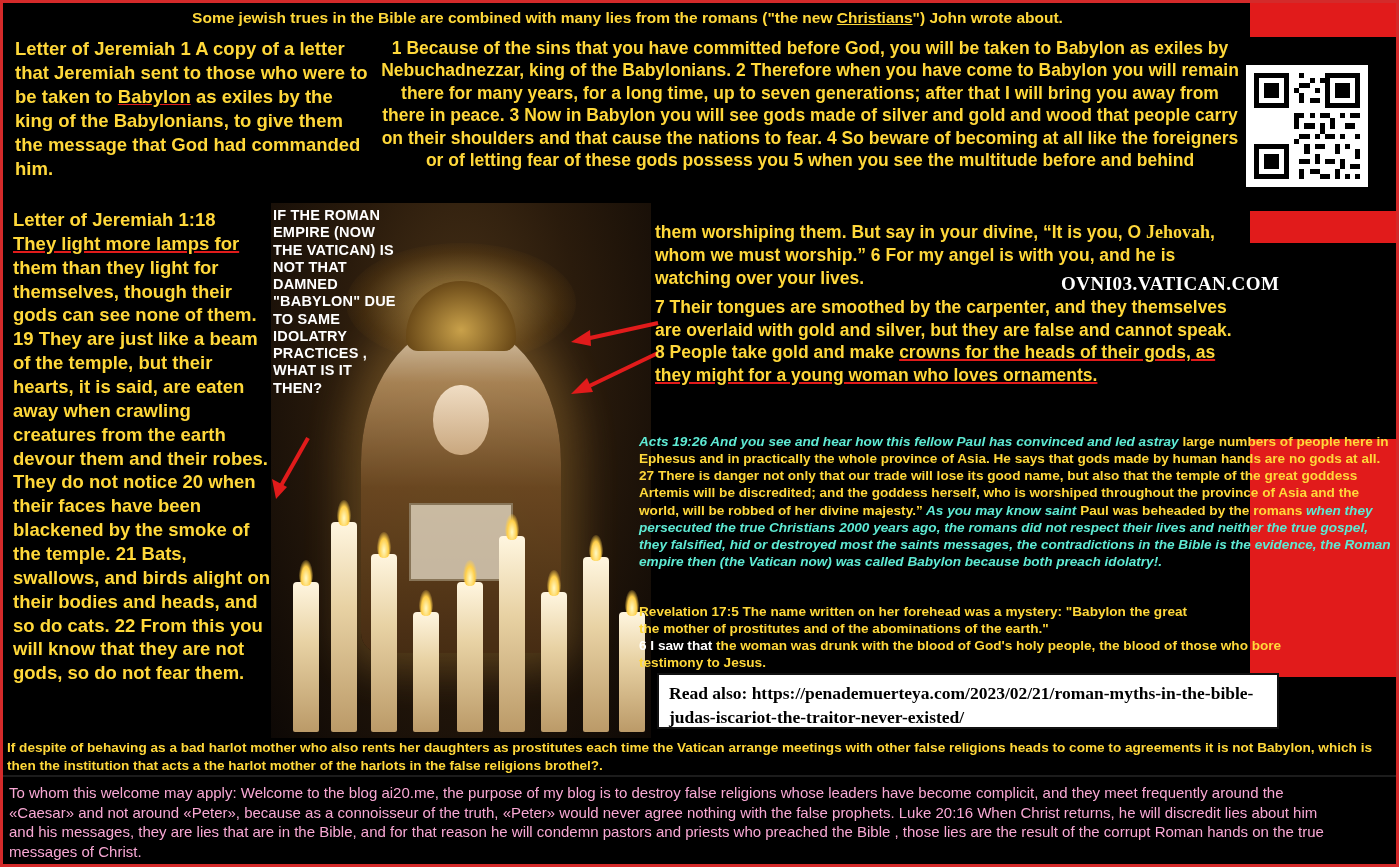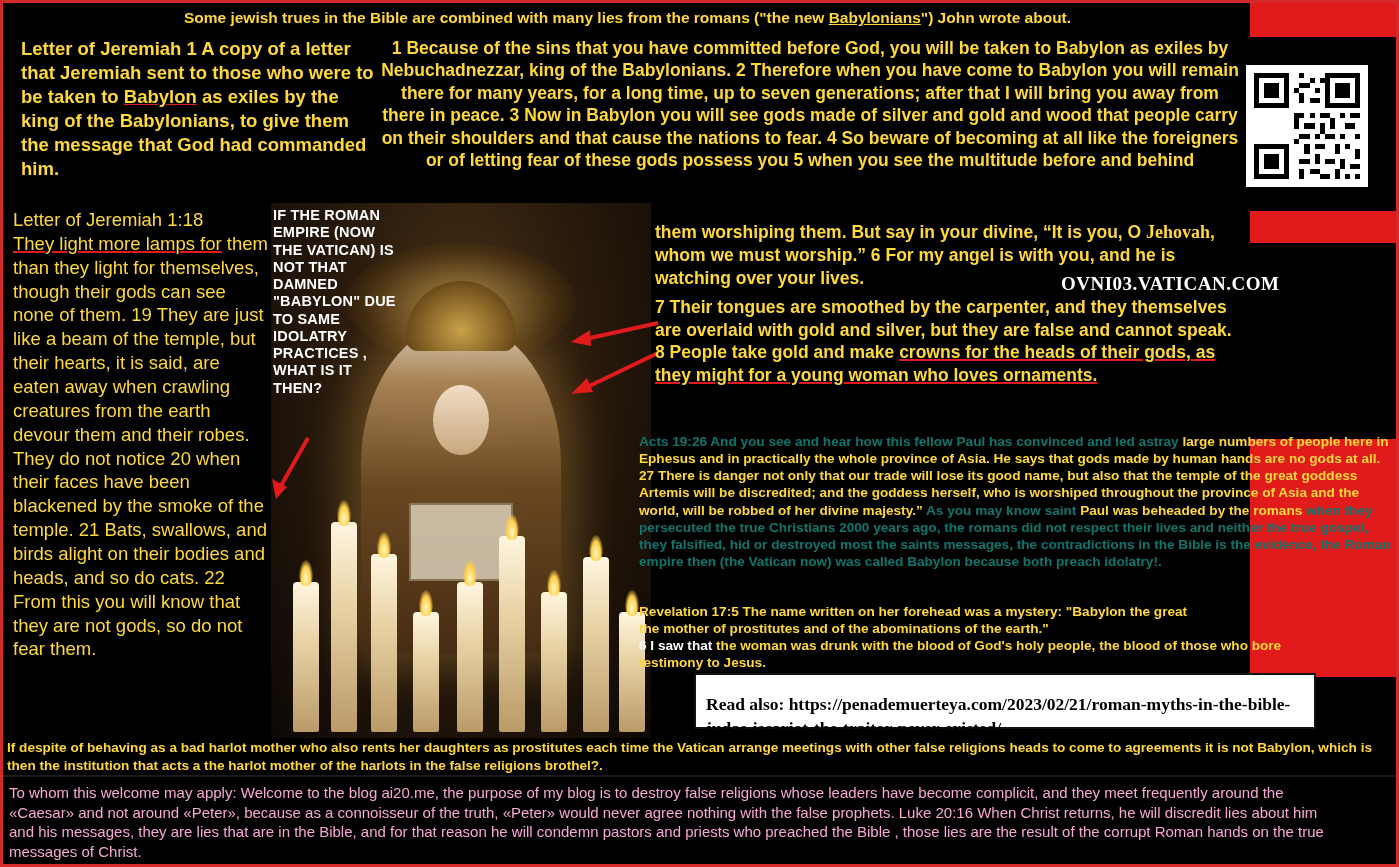--- a/index.html
+++ b/index.html
@@ -40,29 +40,29 @@
 
   #blog-url {
     left: 1058px; top: 270px;
     color: #fff; font-size: 19px; font-weight: bold;
     font-family: "Liberation Serif", serif;
     letter-spacing: .5px;
   }
 
   
   #left-col {
-    left: 18px; top: 34px; width: 360px;
+    left: 12px; top: 34px; width: 360px;
     color: #ffd83a; font-weight: bold; font-size: 18.5px; line-height: 1.30;
   }
   #left-col p { margin: 0 0 14px 0; }
   #left-col .ur { text-decoration: underline; text-decoration-color: #e11b1b; }
 
   #left-lower {
     left: 10px; top: 205px; width: 258px;
-    color: #ffd83a; font-weight: normal; font-size: 18.5px; line-height: 1.29;
+    color: #ffd83a; font-weight: bold; font-size: 18.5px; line-height: 1.29;
   }
   #left-lower .hdr { display: block; }
   #left-lower .red-underline {
     text-decoration: underline; text-decoration-color: #e11b1b; text-decoration-thickness: 2px;
   }
 
   
   #passage-1 {
     left: 376px; top: 34px; width: 862px;
     color: #ffd83a; font-weight: bold; font-size: 17.5px; line-height: 1.28; text-align: center;
@@ -137,35 +137,35 @@
   }
   #passage-2 .ul {
     text-decoration: underline; text-decoration-color: #e11b1b; text-decoration-thickness: 2px;
   }
 
   
   #acts-block {
     left: 636px; top: 430px; width: 758px;
     color: #ffd83a; font-weight: bold; font-size: 13.6px; line-height: 1.26;
   }
-  #acts-block .w { color: #0f766e; }
+  #acts-block .w { color: #5eead4; font-style: italic; }
 
   #rev-block {
     left: 636px; top: 600px; width: 700px;
     color: #ffd83a; font-weight: bold; font-size: 13.6px; line-height: 1.26;
   }
   #rev-block .w { color: #fff; margin-top: 20px; }
 
   
   #read-also {
     left: 654px; top: 670px; width: 622px; height: 56px;
     background: #fff; border: 2px solid #111;
-    padding: 18px 10px;
+    padding: 7px 10px;
     color: #000; font-family: "Liberation Serif", serif;
-    font-size: 17.5px; font-weight: bold; line-height: 1.35; margin-left: 37px;
+    font-size: 17.5px; font-weight: bold; line-height: 1.35;
   }
 
   
   #bottom-yellow {
     left: 4px; top: 736px; width: 1390px;
     color: #ffd83a; font-weight: bold; font-size: 13.6px; line-height: 1.3;
   }
   
   #bottom-white {
     left: 6px; top: 780px; width: 1336px;
@@ -174,21 +174,21 @@
   #bottom-rule {
     left: 0; top: 772px; width: 1393px; height: 2px; background: #1c1c1c;
   }
 </style>
 </head>
 <body>
 
 <div id="page">
 
   <div id="top-banner" class="abs">
-    <span>Some jewish trues in the Bible are combined with many lies from the romans ("the new </span><span class="hl">Babylonians</span><span>") John wrote about.</span>
+    <span>Some jewish trues in the Bible are combined with many lies from the romans ("the new </span><span class="hl">Christians</span><span>") John wrote about.</span>
   </div>
 
   <div id="red-block-tr" class="abs"></div>
   <div id="red-block-mr" class="abs"></div>
   <div id="red-block-br" class="abs"></div>
 
   <div id="qr-box" class="abs">
     <svg width="106" height="106" viewBox="0 0 21 21" shape-rendering="crispEdges">
       <rect width="21" height="21" fill="#fff"></rect>
       <g fill="#000">

